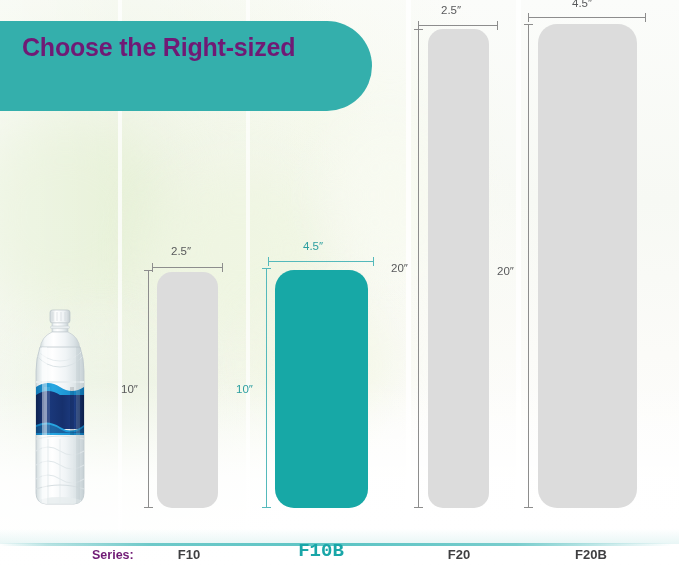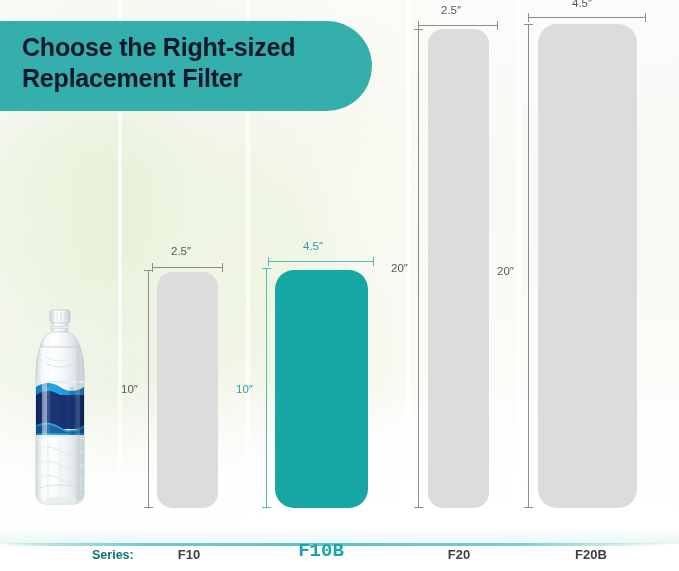--- a/index.html
+++ b/index.html
@@ -60,21 +60,21 @@
     left: -20px;
     top: 21px;
     width: 392px;
     height: 90px;
     background: #34afac;
     border-radius: 0 46px 46px 0;
     box-sizing: border-box;
     padding: 11px 0 0 42px;
   }
   #header-banner .line {
-    color: #0f172a;
+    color: #701a75;
     font-size: 25px;
     font-weight: bold;
     line-height: 31px;
     letter-spacing: -0.2px;
     white-space: nowrap;
   }
 
   
   .filter-body {
     position: absolute;
@@ -170,21 +170,21 @@
     left: 0;
     top: 529px;
     width: 679px;
     height: 15px;
     background: linear-gradient(180deg, rgba(255,255,255,0) 0%, rgba(205,235,234,0.45) 100%);
   }
   .series-label {
     position: absolute;
     top: 548px;
     font-size: 12.5px;
-    color: #0f766e;
+    color: #701a75;
     font-weight: bold;
     white-space: nowrap;
   }
   .series-item {
     position: absolute;
     top: 547px;
     font-size: 13px;
     color: #3f3f41;
     font-weight: bold;
     white-space: nowrap;
@@ -211,21 +211,20 @@
   <div class="bg-blob" style="left:330px; top:120px; width:120px; height:150px; background:rgba(248,250,240,0.8);"></div>
   <div class="bg-vert" style="left:0px; width:118px; background:linear-gradient(90deg, rgba(255,255,255,0.30), rgba(255,255,255,0.02));"></div>
   <div class="bg-vert" style="left:118px; width:4px; background:rgba(255,255,255,0.72);"></div>
   <div class="bg-vert" style="left:246px; width:4px; background:rgba(255,255,255,0.68);"></div>
   <div class="bg-vert" style="left:406px; width:5px; background:rgba(255,255,255,0.80);"></div>
   <div class="bg-vert" style="left:516px; width:5px; background:rgba(255,255,255,0.80);"></div>
   <div class="bg-white-wash"></div>
 
   <div id="header-banner">
     <div class="line">Choose the Right-sized</div>
-    <div class="line">Replacement Filter</div>
   </div>
 
   <div class="dim-h" style="left:418px; top:21px; width:80px;">
     <div class="bar"></div>
     <div class="cap l"></div>
     <div class="cap r"></div>
   </div>
   <div class="dim-label" style="left:441px; top:4px;">2.5″</div>
 
   <div class="filter-body filter-gray" style="left:428px; top:29px; width:61px; height:479px; border-radius:15px;"></div>

